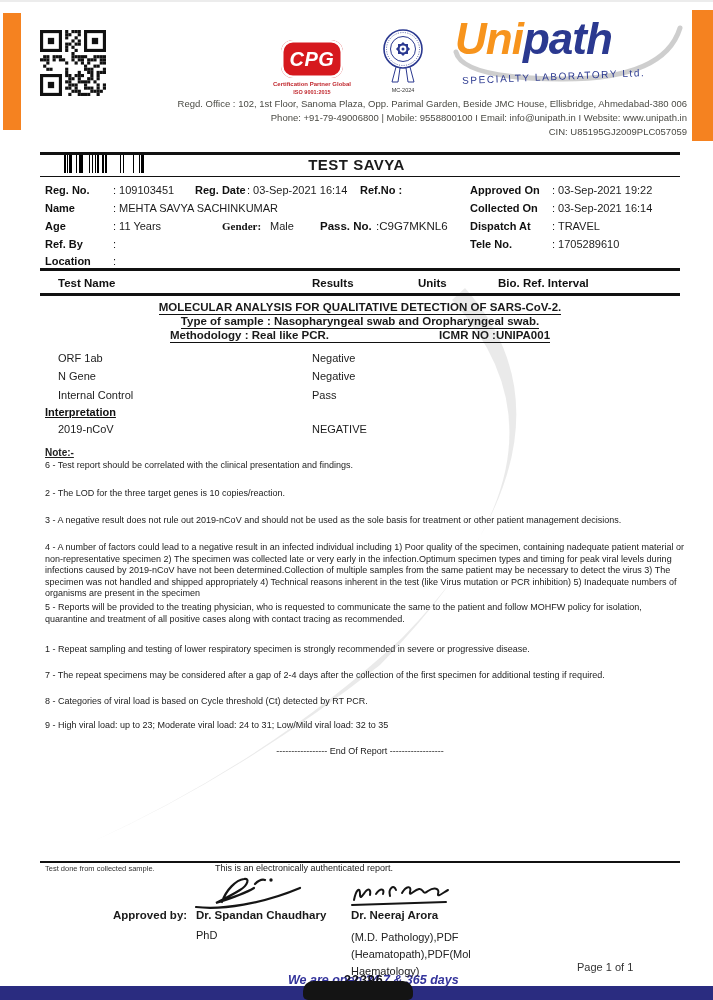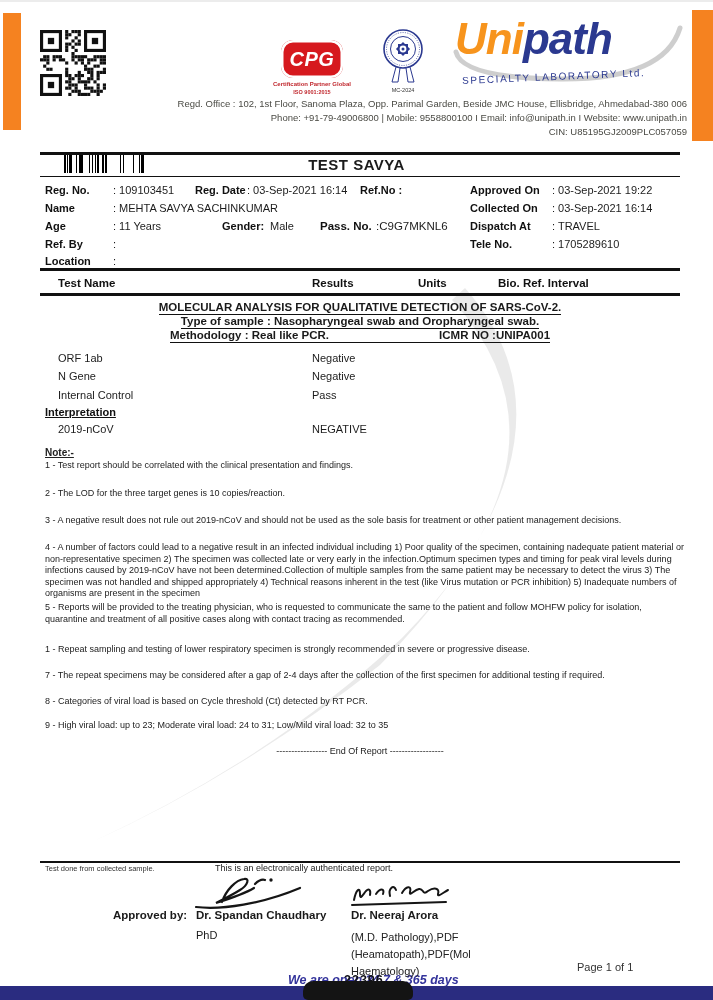--- a/index.html
+++ b/index.html
@@ -253,21 +253,21 @@
   <span class="pf lbl fg" style="left:470px;top:184px;">Approved On</span>
   <span class="pf fg" style="left:552px;top:184px;">: 03-Sep-2021 19:22</span>
 
   <span class="pf lbl fg" style="left:45px;top:202px;">Name</span>
   <span class="pf fg" style="left:113px;top:202px;">: MEHTA SAVYA SACHINKUMAR</span>
   <span class="pf lbl fg" style="left:470px;top:202px;">Collected On</span>
   <span class="pf fg" style="left:552px;top:202px;">: 03-Sep-2021 16:14</span>
 
   <span class="pf lbl fg" style="left:45px;top:220px;">Age</span>
   <span class="pf fg" style="left:113px;top:220px;">: 11 Years</span>
-  <span class="pf lbl fg" style="left:222px;top:220px;">Gender:</span>
+  <span class="pf lbl fg" style="left:222px;top:220px;font-family:Liberation Serif, serif;">Gender:</span>
   <span class="pf fg" style="left:270px;top:220px;">Male</span>
   <span class="pf lbl fg" style="left:320px;top:220px;font-size:11.5px;">Pass. No.</span>
   <span class="pf fg" style="left:376px;top:220px;font-size:11.5px;">:C9G7MKNL6</span>
   <span class="pf lbl fg" style="left:470px;top:220px;">Dispatch At</span>
   <span class="pf fg" style="left:552px;top:220px;">: TRAVEL</span>
 
   <span class="pf lbl fg" style="left:45px;top:238px;">Ref. By</span>
   <span class="pf fg" style="left:113px;top:238px;">:</span>
   <span class="pf lbl fg" style="left:470px;top:238px;">Tele No.</span>
   <span class="pf fg" style="left:552px;top:238px;">: 1705289610</span>
@@ -295,21 +295,21 @@
   <span class="pf fg" style="left:58px;top:370px;">N Gene</span>
   <span class="pf fg" style="left:312px;top:370px;">Negative</span>
   <span class="pf fg" style="left:58px;top:389px;">Internal Control</span>
   <span class="pf fg" style="left:312px;top:389px;">Pass</span>
 
   <span class="pf lbl fg" style="left:45px;top:406px;text-decoration:underline;">Interpretation</span>
   <span class="pf fg" style="left:58px;top:423px;">2019-nCoV</span>
   <span class="pf fg" style="left:312px;top:423px;">NEGATIVE</span>
 
   <div class="note b fg" style="top:447px;width:60px;text-decoration:underline;font-size:10px;">Note:-</div>
-  <div class="note fg" style="top:460px;">1 - Test report should be correlated with the clinical presentation and findings.</div>
+  <div class="note fg" style="top:460px;">6 - Test report should be correlated with the clinical presentation and findings.</div>
   <div class="note fg" style="top:488px;">2 - The LOD for the three target genes is 10 copies/reaction.</div>
   <div class="note fg" style="top:515px;">3 - A negative result does not rule out 2019-nCoV and should not be used as the sole basis for treatment or other patient management decisions.</div>
   <div class="note fg" style="top:542px;">4 - A number of factors could lead to a negative result in an infected individual including 1) Poor quality of the specimen, containing nadequate patient material or non-representative specimen 2) The specimen was collected late or very early in the infection.Optimum specimen types and timing for peak viral levels during infections caused by 2019-nCoV have not been determined.Collection of multiple samples from the same patient may be  necessary to detect the virus 3) The specimen was not handled and shipped appropriately 4) Technical reasons inherent in the test (like Virus mutation or PCR inhibition) 5) Inadequate numbers of organisms are present in the specimen</div>
   <div class="note fg" style="top:602px;">5 - Reports will be provided to the treating physician, who is requested to communicate the same to the patient and follow MOHFW policy for isolation, quarantine and  treatment of all positive cases along with contact tracing as recommended.</div>
   <div class="note fg" style="top:644px;">1 - Repeat sampling and testing of lower respiratory specimen is strongly recommended in severe or progressive disease.</div>
   <div class="note fg" style="top:670px;">7 - The repeat specimens may be considered after a gap of 2-4 days after the collection of the first specimen for additional testing if required.</div>
   <div class="note fg" style="top:696px;">8 - Categories of viral load is based on Cycle threshold (Ct) detected by RT PCR.</div>
   <div class="note fg" style="top:720px;">9 - High viral load: up to 23; Moderate viral load: 24 to 31; Low/Mild viral load: 32 to 35</div>
 
   <div class="abs fg" style="left:40px;top:746px;width:640px;text-align:center;font-size:9px;color:#222;">----------------- End Of Report ------------------</div>

